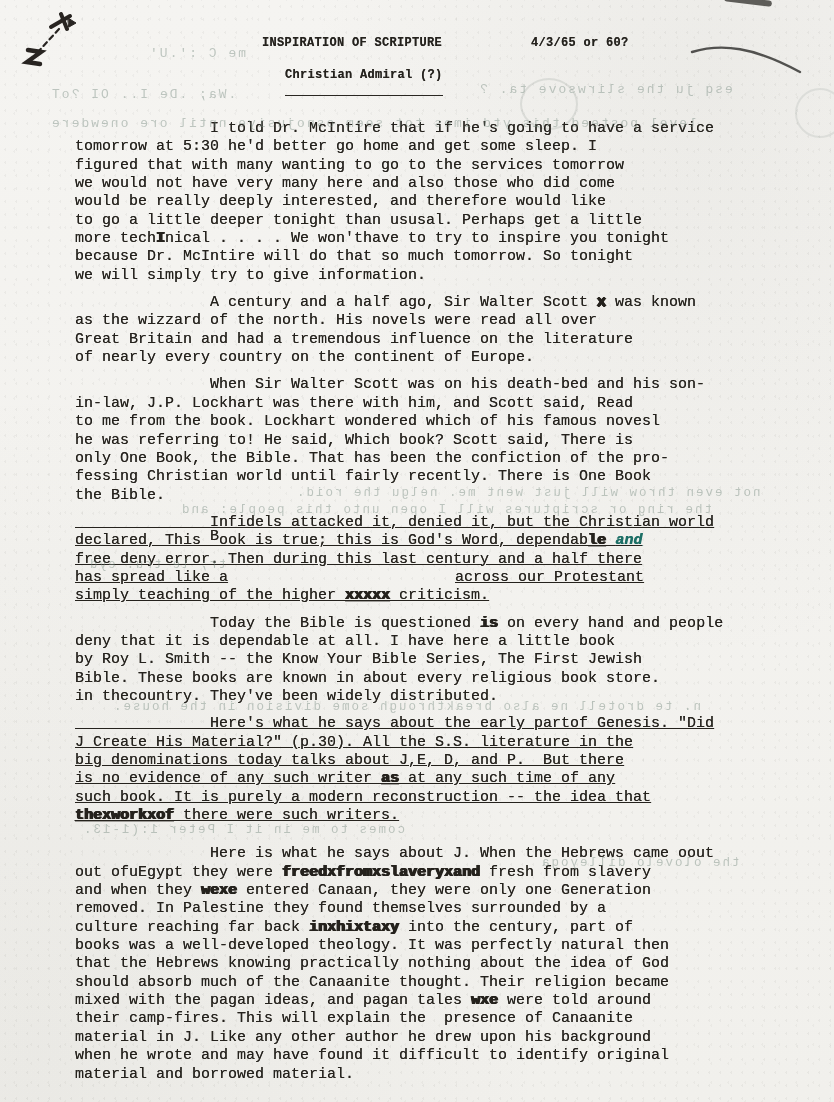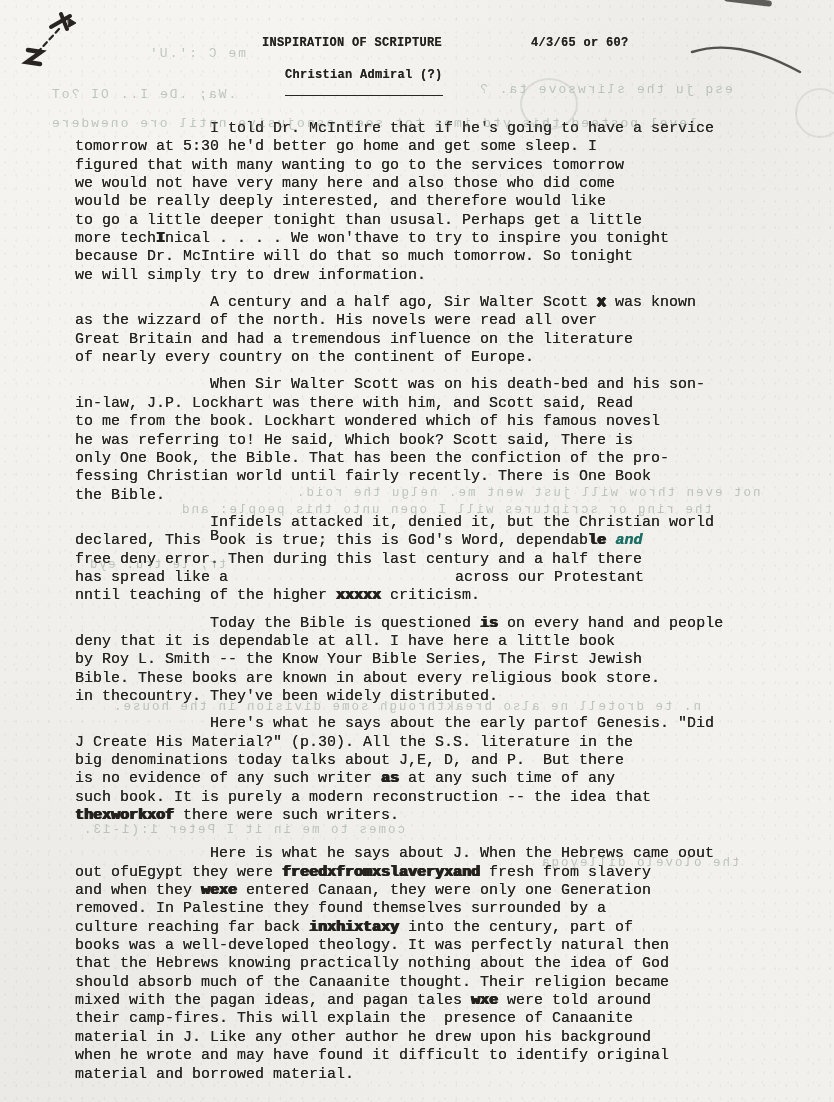--- a/index.html
+++ b/index.html
@@ -92,52 +92,52 @@
   <div id="body">
       <div class="para" style="margin-top: 0px;">
         <span class="line"><span>               I told Dr. McIntire that if he's going to have a service</span></span>
         <span class="line"><span>tomorrow at 5:30 he'd better go home and get some sleep. I</span></span>
         <span class="line"><span>figured that with many wanting to go to the services tomorrow</span></span>
         <span class="line"><span>we would not have very many here and also those who did come</span></span>
         <span class="line"><span>would be really deeply interested, and therefore would like</span></span>
         <span class="line"><span>to go a little deeper tonight than ususal. Perhaps get a little</span></span>
         <span class="line"><span>more tech</span><span class="over">I</span><span>nical . . . . We won'thave to try to inspire you tonight</span></span>
         <span class="line"><span>because Dr. McIntire will do that so much tomorrow. So tonight</span></span>
-        <span class="line"><span>we will simply try to drew information.</span></span>
+        <span class="line"><span>we will simply try to give information.</span></span>
       </div>
       <div class="para" style="margin-top: 9px;">
         <span class="line"><span>               A century and a half ago, Sir Walter Scott </span><span class="blot">x</span><span> was known</span></span>
         <span class="line"><span>as the wizzard of the north. His novels were read all over</span></span>
         <span class="line"><span>Great Britain and had a tremendous influence on the literature</span></span>
         <span class="line"><span>of nearly every country on the continent of Europe.</span></span>
       </div>
       <div class="para" style="margin-top: 9px;">
         <span class="line"><span>               When Sir Walter Scott was on his death-bed and his son-</span></span>
         <span class="line"><span>in-law, J.P. Lockhart was there with him, and Scott said, Read</span></span>
         <span class="line"><span>to me from the book. Lockhart wondered which of his famous novesl</span></span>
         <span class="line"><span>he was referring to! He said, Which book? Scott said, There is</span></span>
         <span class="line"><span>only One Book, the Bible. That has been the confiction of the pro-</span></span>
         <span class="line"><span>fessing Christian world until fairly recently. There is One Book</span></span>
         <span class="line"><span>the Bible.</span></span>
       </div>
-      <div class="para" style="margin-top: 9px;">
+      <div class="para" style="margin-top: 9px; text-decoration: underline;">
         <span class="line"><span>               Infidels attacked it, denied it, but the Christian world</span></span>
         <span class="line"><span>declared, This </span><span class="sup">B</span><span>ook is true; this is God's Word, dependab</span><span class="over">le</span><span> </span><span class="green">and</span></span>
         <span class="line"><span>free deny error. Then during this last century and a half there</span></span>
         <span class="line"><span>has spread like a</span><span class="gapseg" style="width: 227px;"></span><span>across our Protestant</span></span>
-        <span class="line"><span>nntil teaching of the higher </span><span class="over">xxxxx</span><span> criticism.</span></span>
+        <span class="line"><span>simply teaching of the higher </span><span class="over">xxxxx</span><span> criticism.</span></span>
       </div>
       <div class="para" style="margin-top: 7px;">
         <span class="line"><span>               Today the Bible is questioned </span><span class="over">is</span><span> on every hand and people</span></span>
         <span class="line"><span>deny that it is dependable at all. I have here a little book</span></span>
         <span class="line"><span>by Roy L. Smith -- the Know Your Bible Series, The First Jewish</span></span>
         <span class="line"><span>Bible. These books are known in about every religious book store.</span></span>
         <span class="line"><span>in thecountry. They've been widely distributed.</span></span>
       </div>
-      <div class="para" style="margin-top: 9px;">
+      <div class="para" style="margin-top: 9px; text-decoration: underline;">
         <span class="line"><span>               Here's what he says about the early partof Genesis. "Did</span></span>
         <span class="line"><span>J Create His Material?" (p.30). All the S.S. literature in the</span></span>
         <span class="line"><span>big denominations today talks about J,E, D, and P.  But there</span></span>
         <span class="line"><span>is no evidence of any such writer </span><span class="over">as</span><span> at any such time of any</span></span>
         <span class="line"><span>such book. It is purely a modern reconstruction -- the idea that</span></span>
         <span class="line"><span class="over">thexworkxof</span><span> there were such writers.</span></span>
       </div>
       <div class="para" style="margin-top: 20px;">
         <span class="line"><span>               Here is what he says about J. When the Hebrews came oout</span></span>
         <span class="line"><span>out ofuEgypt they were </span><span class="over">freedxfromxslaveryxand</span><span> fresh from slavery</span></span>

